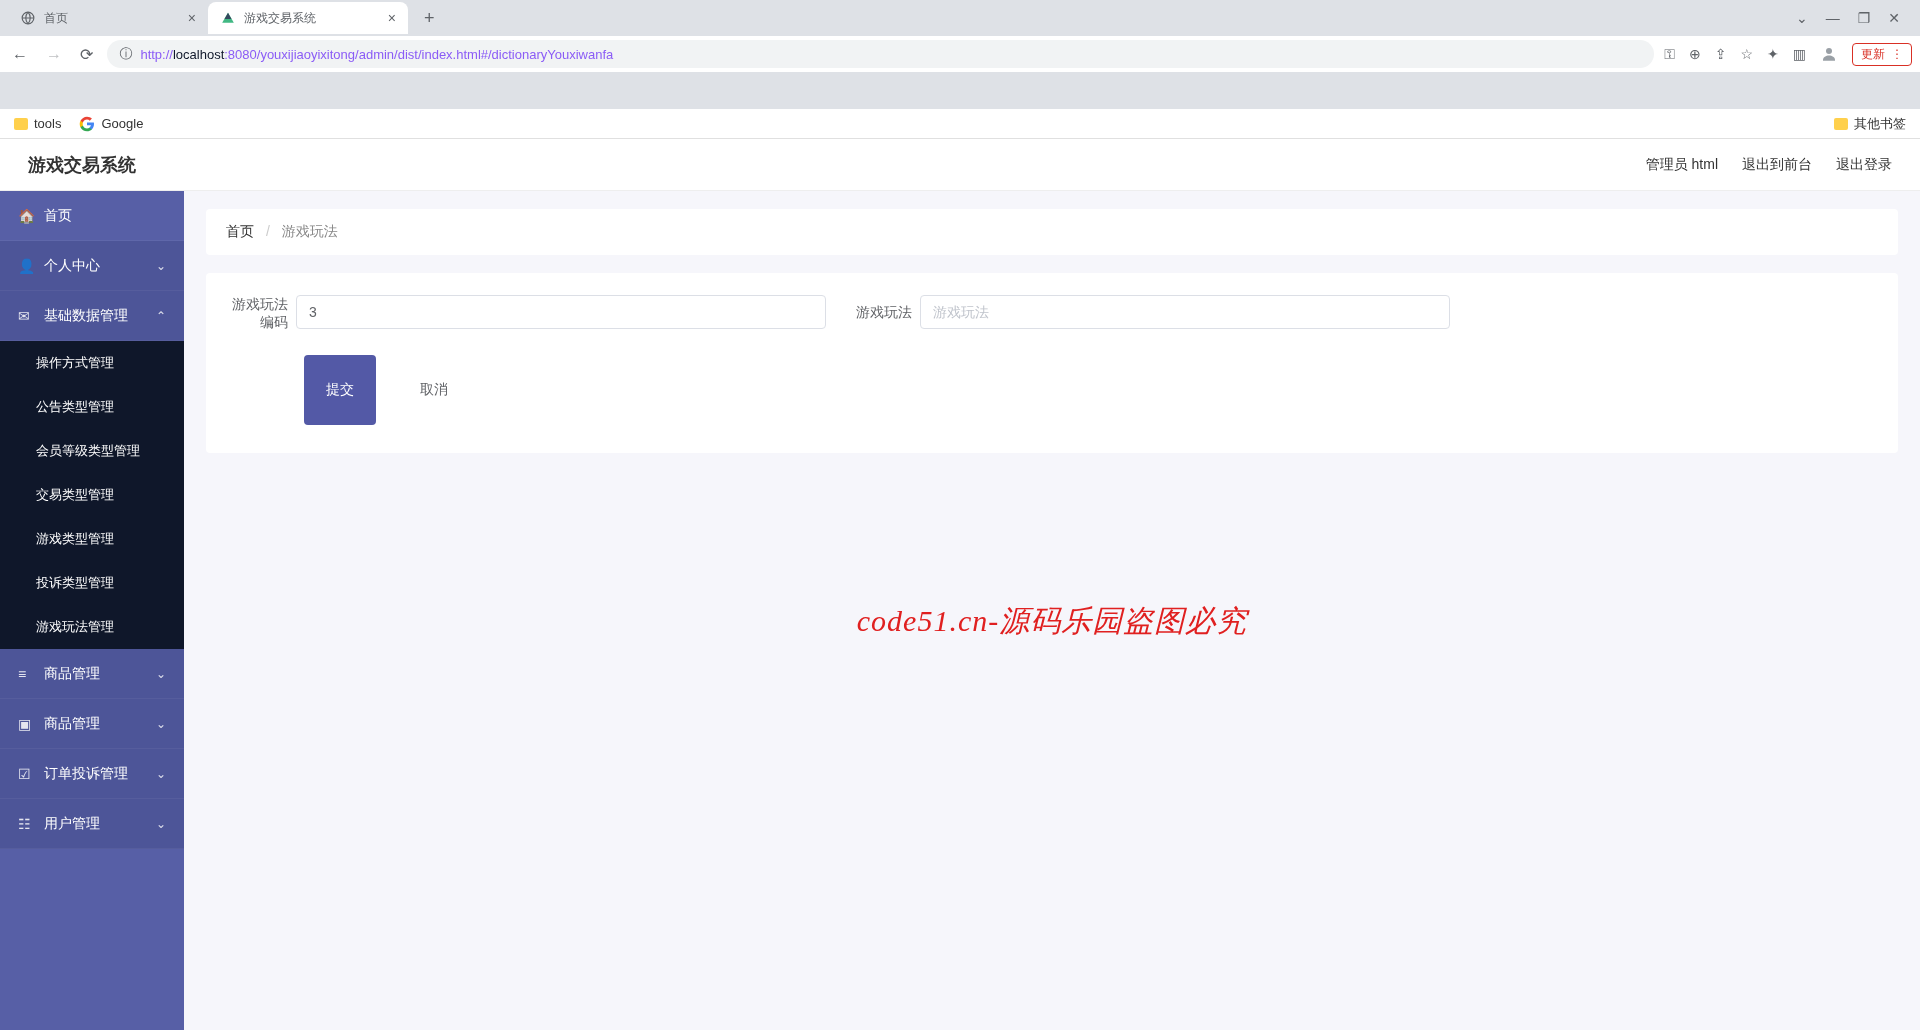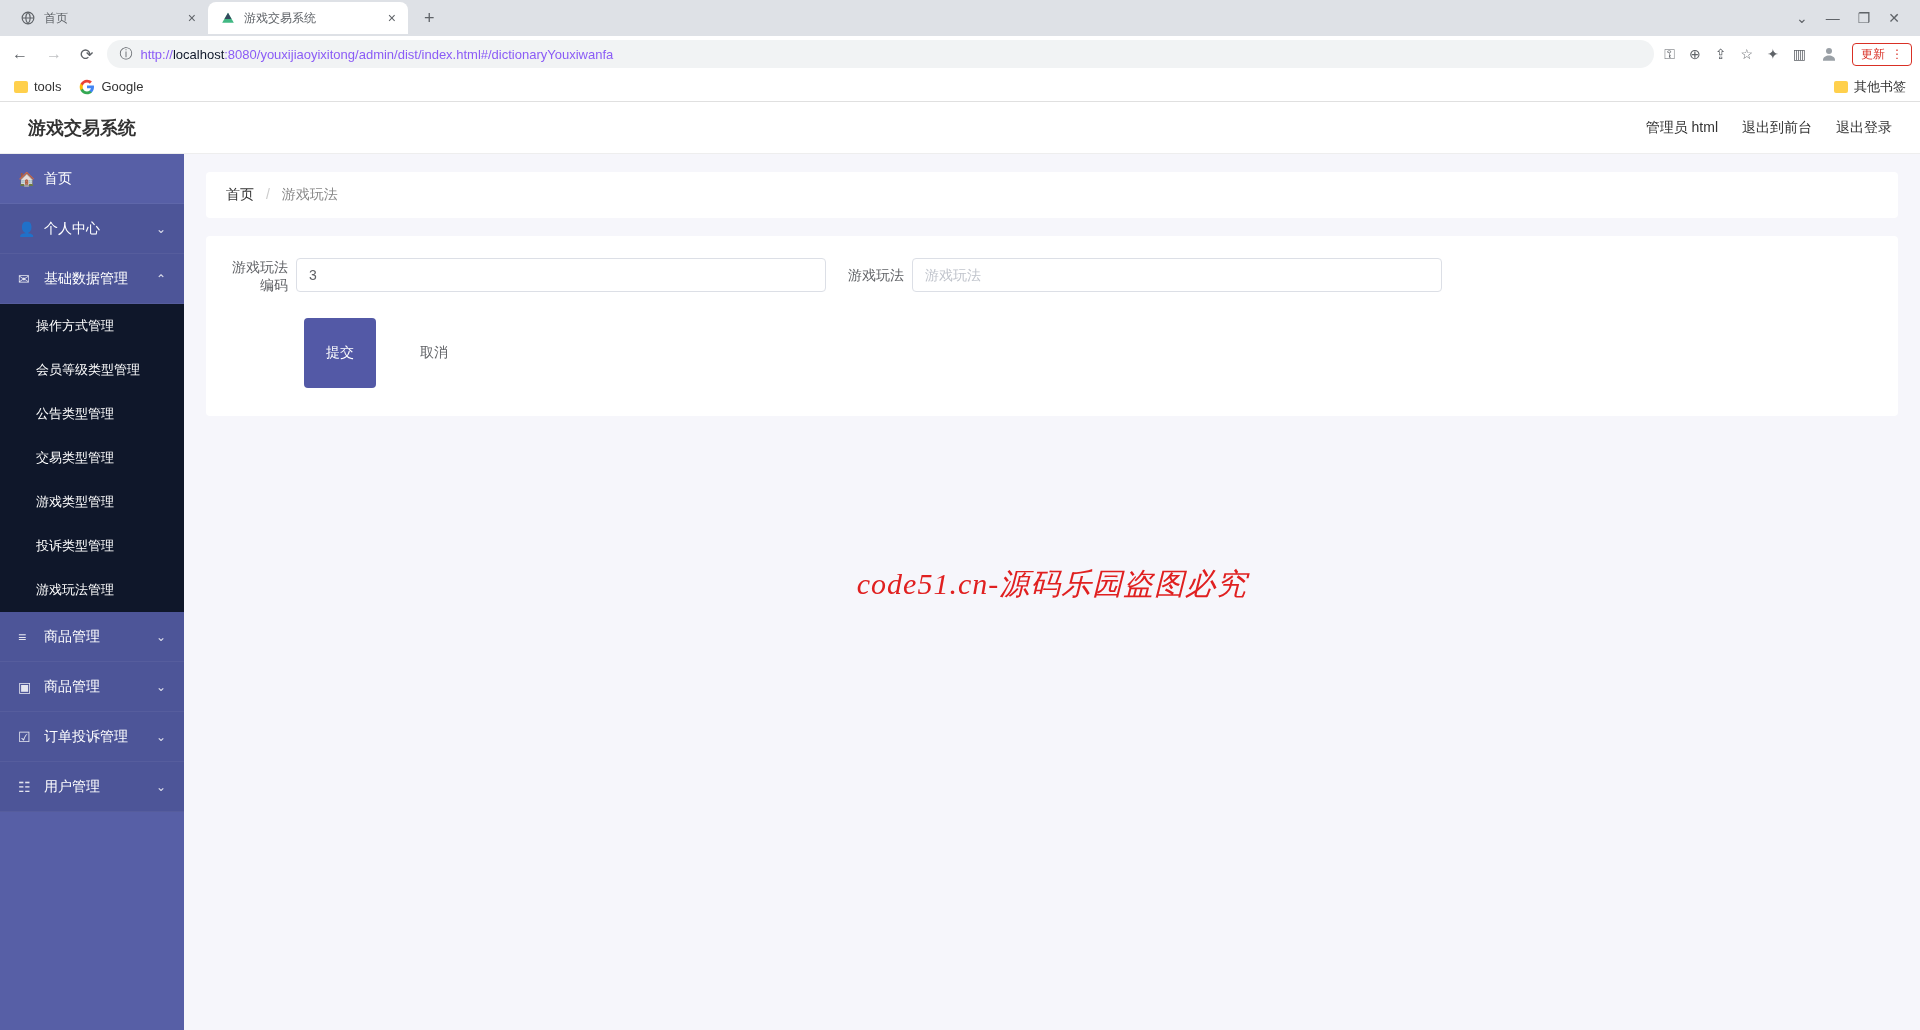--- a/index.html
+++ b/index.html
@@ -20,21 +20,21 @@
 .addr-bar { display: flex; align-items: center; height: 36px; background: #fff; padding: 0 8px; gap: 10px; }
 .addr-bar .nav-icon { color: #5f6368; font-size: 16px; cursor: pointer; padding: 0 4px; }
 .addr-bar .url-box { flex: 1; display: flex; align-items: center; background: #f1f3f4; border-radius: 14px; height: 28px; padding: 0 12px; font-size: 13px; color: #202124; }
 .addr-bar .url-box .info-icon { margin-right: 8px; color: #5f6368; }
 .addr-bar .url-box .url-host { color: #0f172a; }
 .addr-bar .url-box .url-rest { color: #8b5cf6; }
 .addr-bar .right-icons { display: flex; align-items: center; gap: 14px; color: #5f6368; }
 .addr-bar .update-btn { border: 1px solid #d93025; color: #d93025; border-radius: 4px; padding: 2px 8px; font-size: 12px; display: flex; align-items: center; }
 .addr-bar .update-btn .dots { margin-left: 6px; }
 
-.bookmark-bar { display: flex; align-items: center; height: 30px; background: #fff; padding: 0 14px; font-size: 13px; border-bottom: 1px solid #e0e0e0; }
+.bookmark-bar { display: flex; align-items: center; height: 30px; background: #fff; padding: 0 14px; font-size: 13px; border-bottom: 1px solid #e0e0e0; margin-top: 37px; }
 .bookmark-item { display: flex; align-items: center; margin-right: 18px; color: #333; cursor: pointer; }
 .bookmark-item .bm-icon { width: 16px; height: 16px; margin-right: 6px; }
 .bookmark-right { margin-left: auto; display: flex; align-items: center; color: #333; }
 .folder-icon { width: 14px; height: 12px; background: #ffd04c; border-radius: 2px; display: inline-block; margin-right: 6px; }
 
 
 .app-header { display: flex; align-items: center; height: 52px; padding: 0 28px; border-bottom: 1px solid #eee; }
 .app-title { font-size: 18px; font-weight: bold; }
 .header-right { margin-left: auto; display: flex; gap: 24px; font-size: 14px; }
 .header-right span { cursor: pointer; }
@@ -50,21 +50,21 @@
 .submenu { background: #0f172a; }
 .sub-item { padding: 0 18px 0 36px; height: 44px; display: flex; align-items: center; cursor: pointer; font-size: 13px; }
 
 .main { flex: 1; background: #f6f6fb; padding: 18px 22px; position: relative; }
 .breadcrumb { background: #fff; padding: 14px 20px; border-radius: 4px; margin-bottom: 18px; font-size: 14px; color: #666; }
 .breadcrumb .bc-home { color: #333; }
 .breadcrumb .bc-sep { margin: 0 8px; color: #ccc; }
 .breadcrumb .bc-cur { color: #888; }
 
 .form-card { background: #fff; padding: 22px 20px 28px; border-radius: 4px; }
-.form-row { display: flex; gap: 16px; margin-bottom: 17px; }
+.form-row { display: flex; gap: 24px; margin-bottom: 17px; }
 .form-group { display: flex; align-items: flex-start; }
 .form-label { width: 70px; text-align: right; padding-right: 8px; color: #606266; line-height: 34px; font-size: 14px; }
 .form-label.multi { line-height: 18px; padding-top: 0; }
 .form-input { width: 530px; height: 34px; border: 1px solid #dcdfe6; border-radius: 4px; padding: 0 12px; font-size: 14px; color: #606266; outline: none; }
 .form-input::placeholder { color: #c0c4cc; }
 
 .form-actions { padding-left: 78px; margin-top: 24px; }
 .btn { display: inline-block; padding: 26px 22px; font-size: 14px; border-radius: 4px; cursor: pointer; border: none; }
 .btn-primary { background: #5359a6; color: #fff; }
 .btn-text { background: transparent; color: #606266; margin-left: 18px; }
@@ -180,22 +180,22 @@
       <span class="m-label">个人中心</span>
       <span class="m-arrow">⌄</span>
     </div>
     <div class="menu-item parent">
       <span class="m-icon">✉</span>
       <span class="m-label">基础数据管理</span>
       <span class="m-arrow">⌃</span>
     </div>
     <div class="submenu">
       <div class="sub-item">操作方式管理</div>
+      <div class="sub-item">公告类型管理</div>
       <div class="sub-item">会员等级类型管理</div>
-      <div class="sub-item">公告类型管理</div>
       <div class="sub-item">交易类型管理</div>
       <div class="sub-item">游戏类型管理</div>
       <div class="sub-item">投诉类型管理</div>
       <div class="sub-item">游戏玩法管理</div>
     </div>
     <div class="menu-item parent">
       <span class="m-icon">≡</span>
       <span class="m-label">商品管理</span>
       <span class="m-arrow">⌄</span>
     </div>

